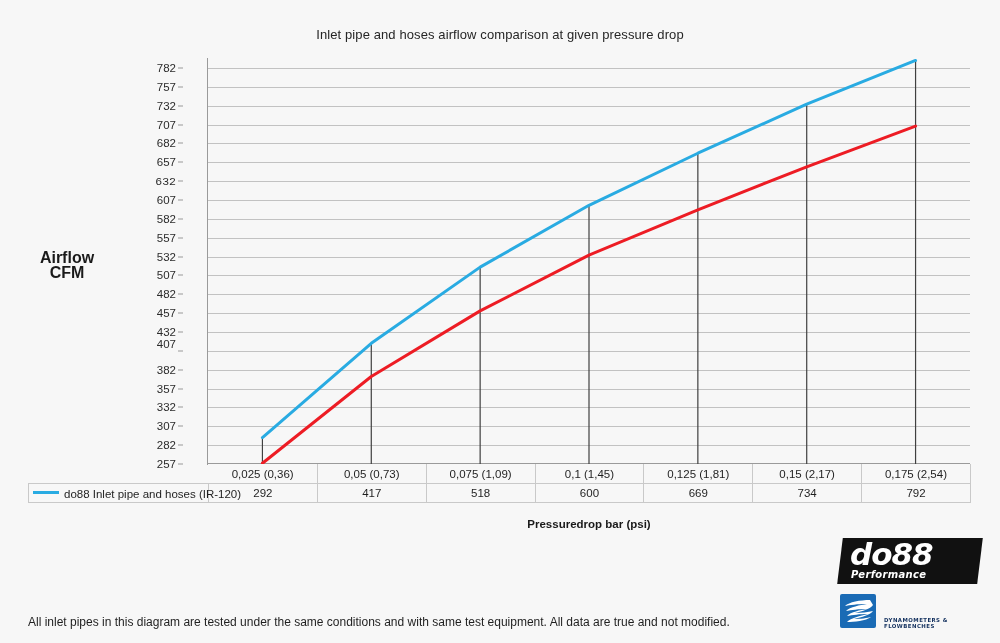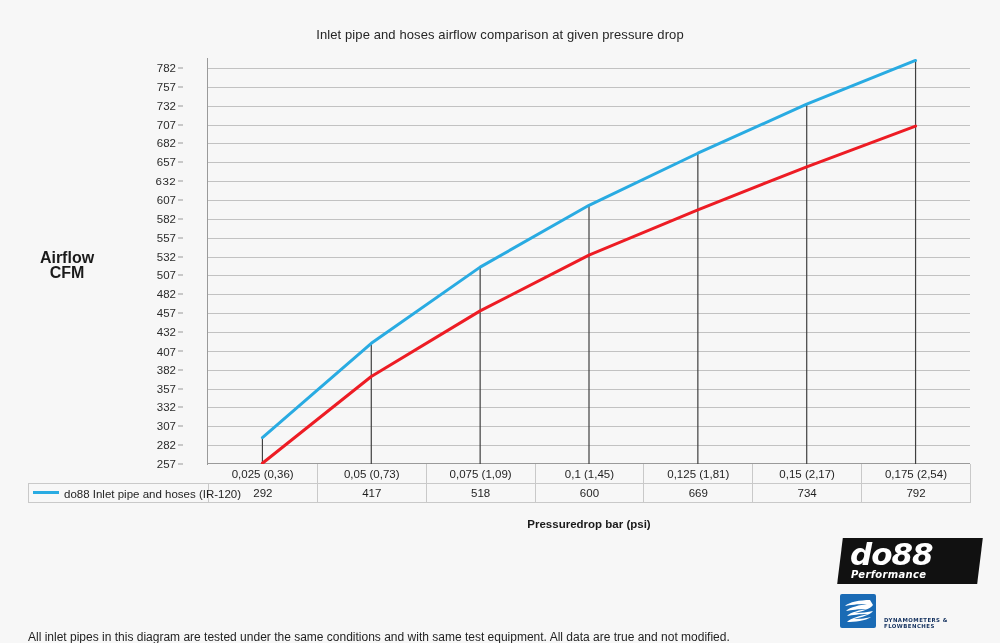--- a/index.html
+++ b/index.html
@@ -171,21 +171,21 @@
     margin-bottom: 2px;
   }
   .legend-label {
     vertical-align: middle;
   }
 
   
   #footer-note {
     position: absolute;
     left: 28px;
-    top: 630px;
+    top: 615px;
     font-size: 12px;
     color: #1f1f1f;
     white-space: nowrap;
   }
 
   
   #do88-logo {
     position: absolute;
     left: 840px;
     top: 538px;
@@ -277,21 +277,21 @@
     <div class="y-tick-label" style="top: 445.143px;">282</div>
     <div class="y-tick-mark" style="top: 445.143px;"></div>
     <div class="y-tick-label" style="top: 426.286px;">307</div>
     <div class="y-tick-mark" style="top: 426.286px;"></div>
     <div class="y-tick-label" style="top: 407.429px;">332</div>
     <div class="y-tick-mark" style="top: 407.429px;"></div>
     <div class="y-tick-label" style="top: 388.571px;">357</div>
     <div class="y-tick-mark" style="top: 388.571px;"></div>
     <div class="y-tick-label" style="top: 369.714px;">382</div>
     <div class="y-tick-mark" style="top: 369.714px;"></div>
-    <div class="y-tick-label" style="top: 352px; margin-left: 20px;">407</div>
+    <div class="y-tick-label" style="top: 344px; margin-left: 20px;">407</div>
     <div class="y-tick-mark" style="top: 350.857px;"></div>
     <div class="y-tick-label" style="top: 332px;">432</div>
     <div class="y-tick-mark" style="top: 332px;"></div>
     <div class="y-tick-label" style="top: 313.143px;">457</div>
     <div class="y-tick-mark" style="top: 313.143px;"></div>
     <div class="y-tick-label" style="top: 294.286px;">482</div>
     <div class="y-tick-mark" style="top: 294.286px;"></div>
     <div class="y-tick-label" style="top: 275.429px;">507</div>
     <div class="y-tick-mark" style="top: 275.429px;"></div>
     <div class="y-tick-label" style="top: 256.571px;">532</div>

